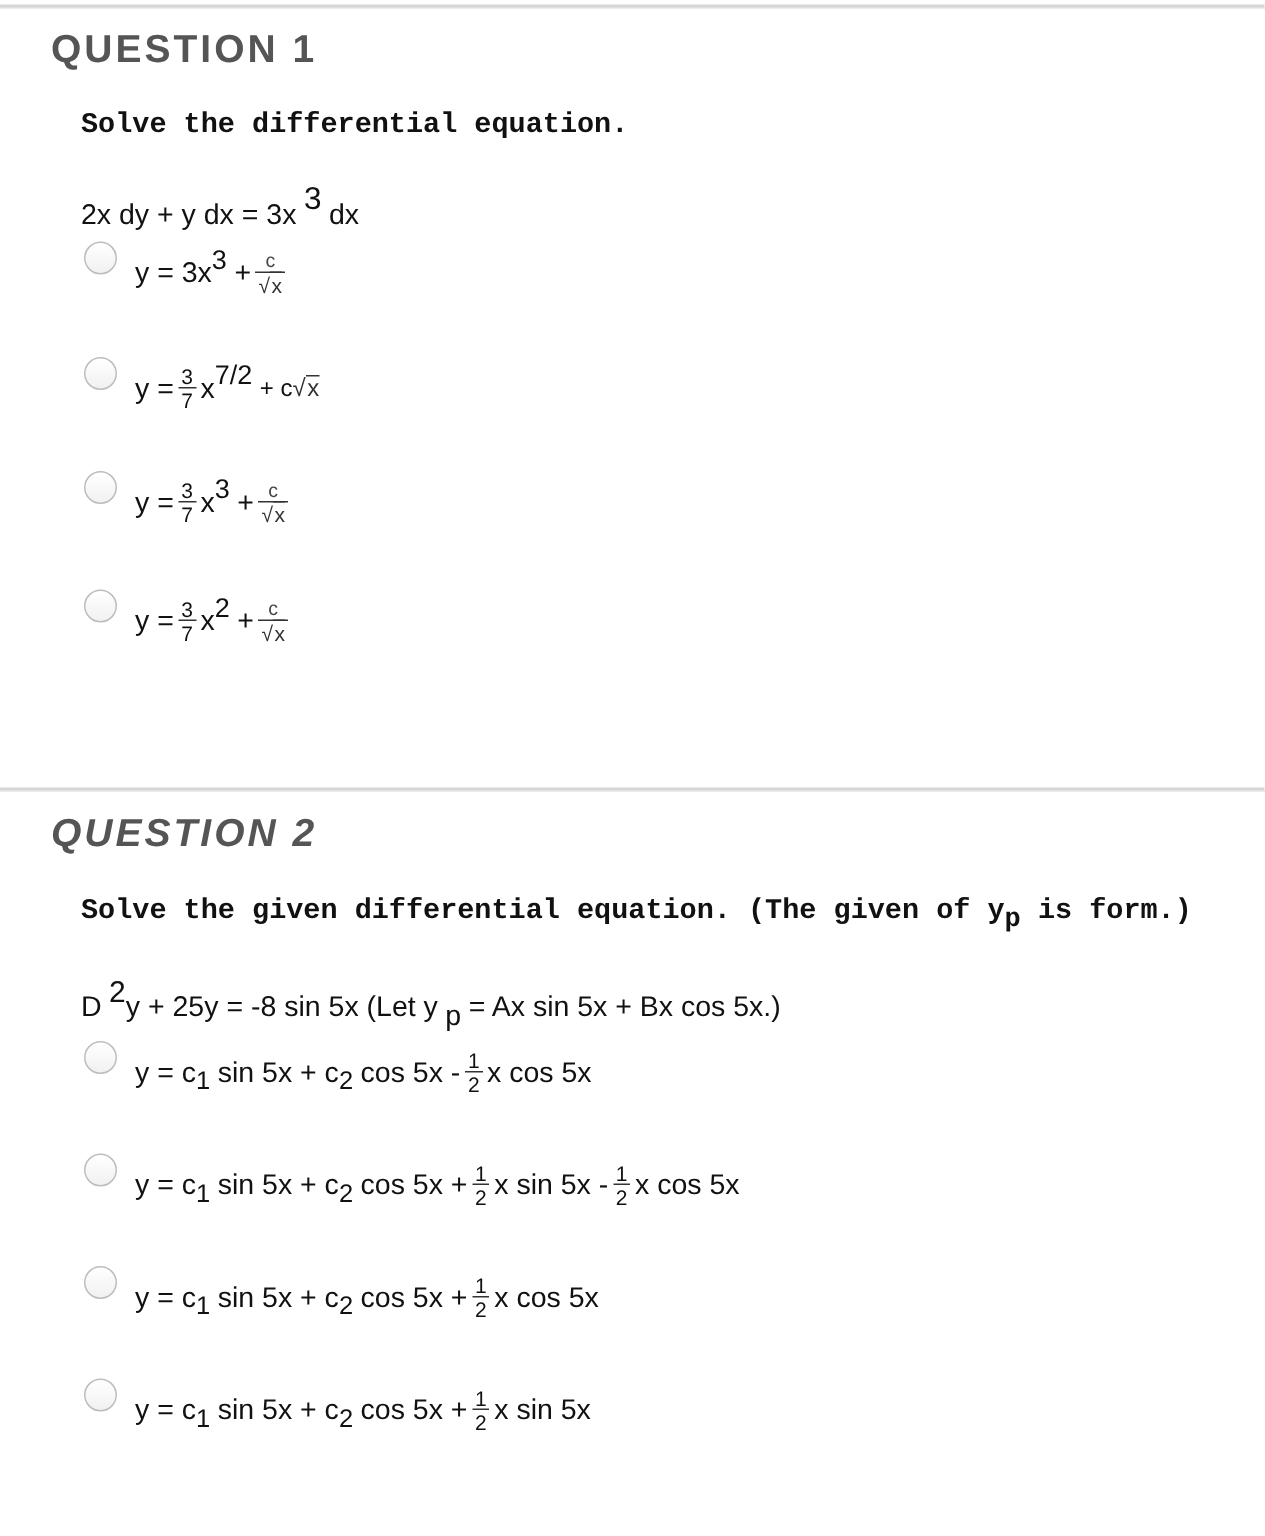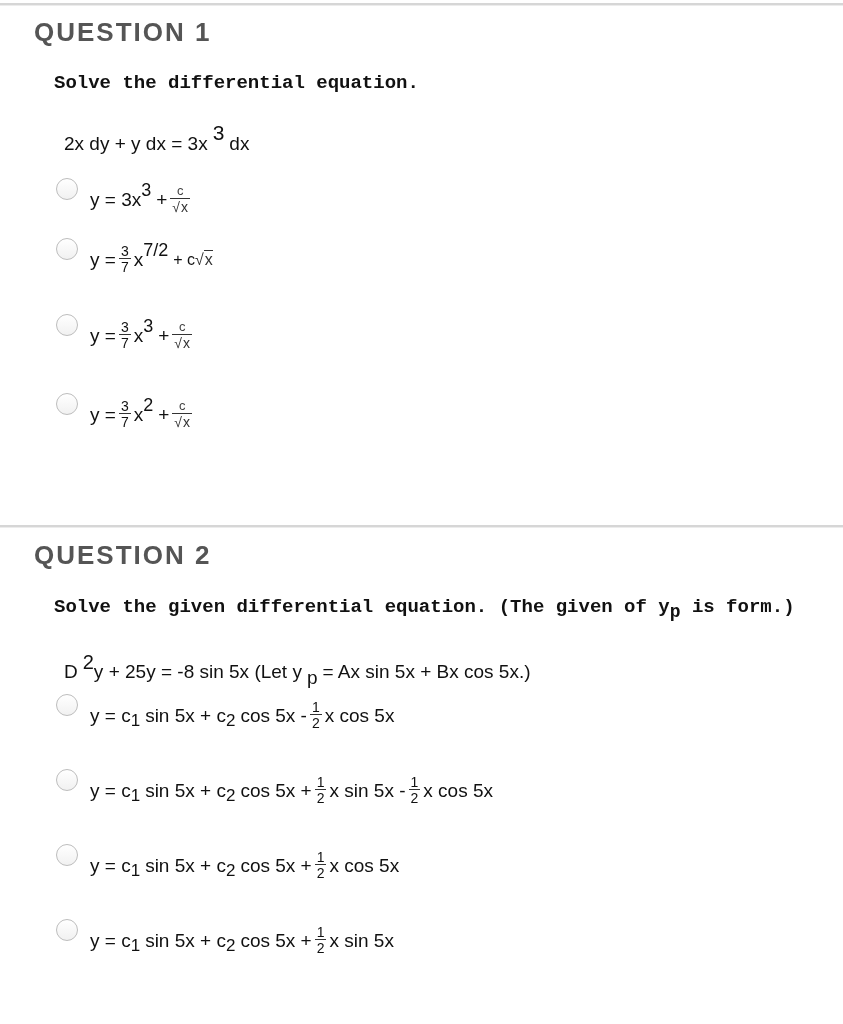--- a/index.html
+++ b/index.html
@@ -1,21 +1,21 @@
 <!DOCTYPE html>
 <html><head>
   <meta charset="utf-8">
   <style>
     html, body { margin: 0; padding: 0; background: #ffffff; }
     body { width: 843px; height: 1024px; position: relative; overflow: hidden;
            font-family: "Liberation Sans", "DejaVu Sans", sans-serif; color: #111; }
     .divider { position: absolute; left: 0; width: 843px; height: 2px; background: #d6d6d6; border-bottom: 1px solid #ececec; }
     .qtitle { position: absolute; left: 34px; font-size: 26px; font-weight: bold; letter-spacing: 2px; color: #555; }
     .prompt { position: absolute; left: 54px; font-size: 19px; font-weight: bold; color: #111; font-family: Liberation Mono, monospace; }
-    .equation { position: absolute; left: 64px; font-size: 19px; color: #111; white-space: nowrap; }
+    .equation { position: absolute; left: 54px; font-size: 19px; color: #111; white-space: nowrap; }
     .option { position: absolute; left: 56px; height: 50px; display: flex; align-items: flex-start; }
     .radio { width: 22px; height: 22px; border-radius: 50%; border: 1px solid #bdbdbd;
              background: linear-gradient(#ffffff, #f1f1f1); box-sizing: border-box; margin-top: 0px; cursor: pointer; }
     .math { margin-left: 12px; margin-top: 6px; font-size: 19px; white-space: nowrap; display: flex; align-items: center; }
     .sup { font-size: 18px; position: relative; top: -9px; }
     .sub { font-size: 17px; position: relative; top: 5px; }
     .frac { display: inline-flex; flex-direction: column; align-items: center; vertical-align: middle; margin: 0 3px; }
     .frac .num { font-size: 14px; line-height: 14px; padding: 0 2px; }
     .frac .den { font-size: 14px; line-height: 16px; border-top: 1.3px solid #333; padding: 0 2px; }
     .frac.c .num { font-size: 13px; color: #444; }
@@ -26,21 +26,21 @@
 </head>
 <body>
 
 <div class="divider" style="top:3px;"></div>
 <div class="qtitle" style="top:17px;">QUESTION 1</div>
 <div class="prompt" style="top:72px;">Solve the differential equation.</div>
 <div class="equation" style="top:131px;">
   <span>2x dy + y dx = 3x</span><span class="sp"></span><span class="sup" style="font-size:21px;top:-10px;">3</span><span class="sp"></span><span>dx</span>
 </div>
 
-<div class="option" style="top:178px;">
+<div class="option" style="top:161px;">
   <div class="radio"></div>
   <div class="math">
     <span>y = 3x</span>
       <span class="sup">3</span>
       <span class="sp"></span>
       <span>+</span>
     <span class="frac c">
         <span class="num">c</span>
         <span class="den"><span class="sqrt">√<span class="rad">x</span></span></span>
       </span>
@@ -95,21 +95,21 @@
       <span class="sp"></span>
       <span>+</span>
     <span class="frac c">
         <span class="num">c</span>
         <span class="den"><span class="sqrt">√<span class="rad">x</span></span></span>
       </span>
   </div>
 </div>
 
 <div class="divider" style="top:525px;"></div>
-<div class="qtitle" style="top:540px;">QUESTION 2</div>
+<div class="qtitle" style="top:540px;font-style:italic;">QUESTION 2</div>
 <div class="prompt" style="top:596px;">
   <span>Solve the given differential equation. (The given of y</span><span class="sub" style="font-size:18px;">p</span><span> is form.)</span>
 </div>
 <div class="equation" style="top:660px;">
   <span>D</span><span class="sp"></span><span class="sup" style="font-size:20px;">2</span><span>y + 25y = -8 sin 5x (Let y</span><span class="sp"></span><span class="sub" style="font-size:19px;top:6px;">p</span><span class="sp"></span><span>= Ax sin 5x + Bx cos 5x.)</span>
 </div>
 
 <div class="option" style="top:694px;">
   <div class="radio"></div>
   <div class="math">

